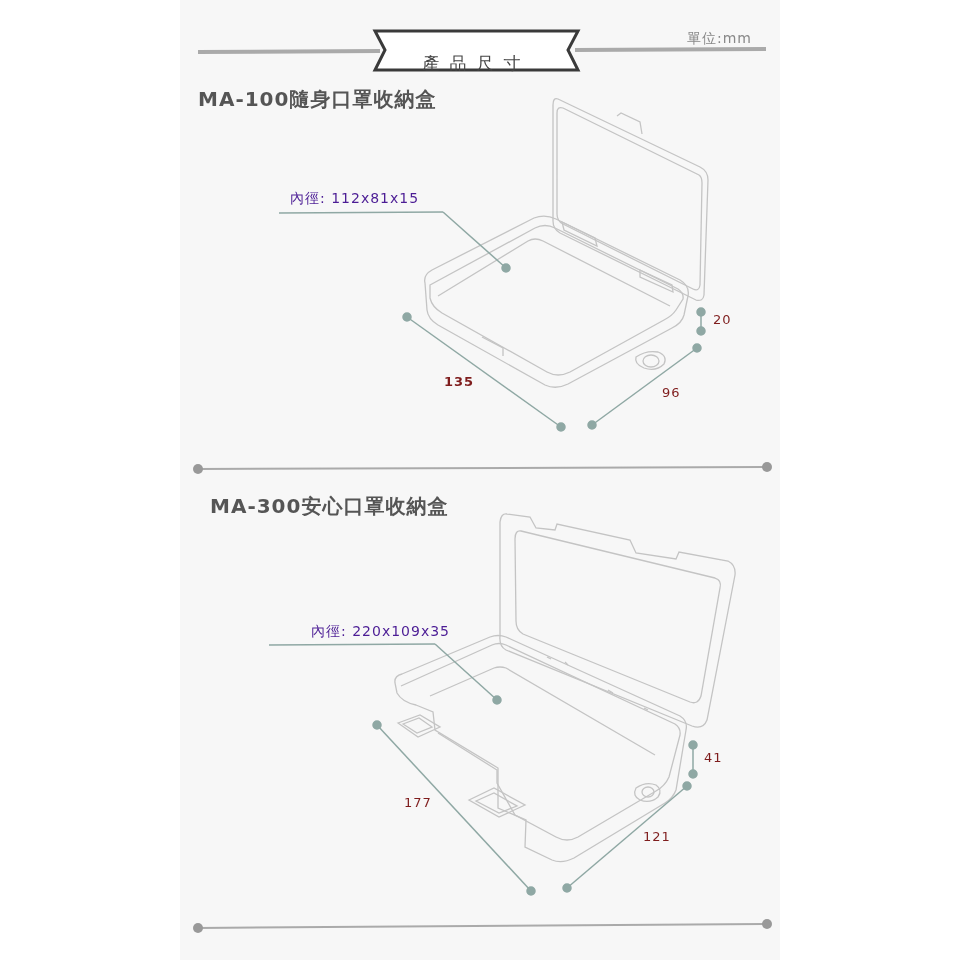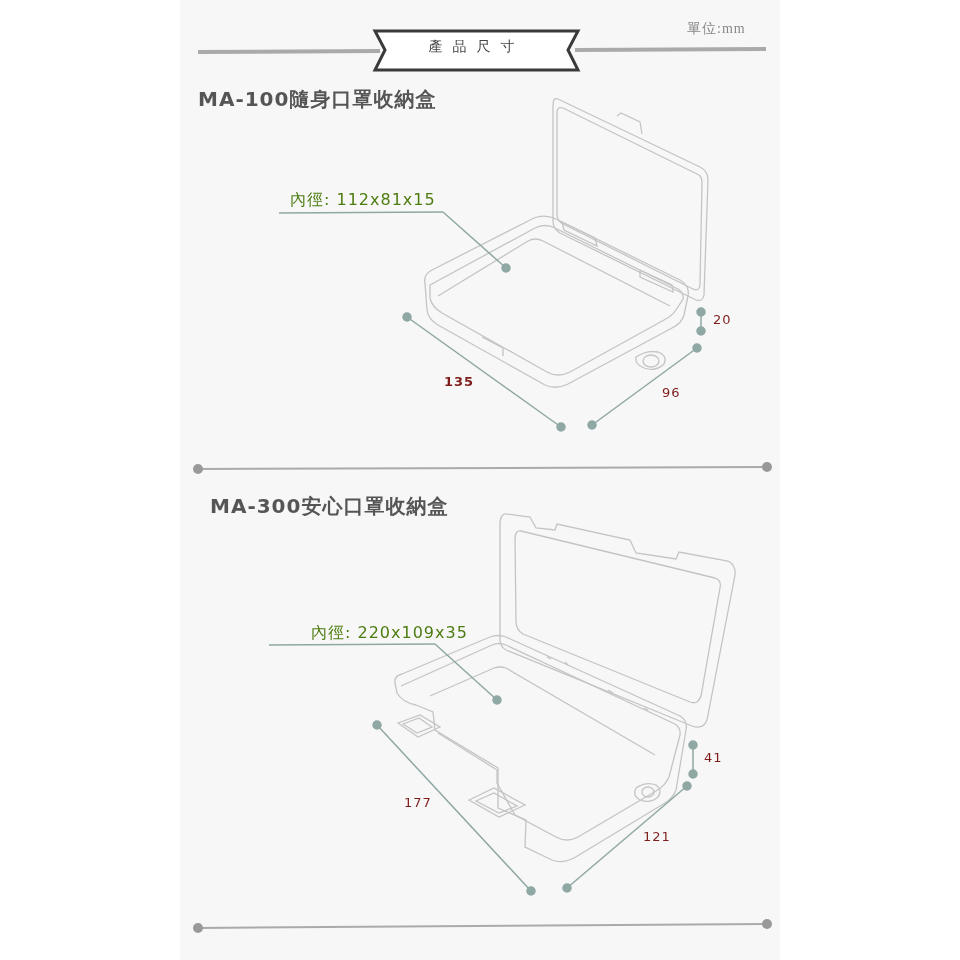--- a/index.html
+++ b/index.html
@@ -1,22 +1,22 @@
 <!DOCTYPE html>
 <html><head>
 <meta charset="utf-8">
 <style>
   html,body{margin:0;padding:0;background:#ffffff;}
   body{width:960px;height:960px;position:relative;overflow:hidden;font-family:"DejaVu Sans","Liberation Sans",sans-serif;}
   .panel{position:absolute;left:180px;top:0;width:600px;height:960px;background:#f7f7f7;}
   .abs{position:absolute;}
-  .unit{left:687px;top:20px;font-size:14px;color:#888;letter-spacing:1px;font-family:Liberation Serif, serif;}
-  .banner-text{left:375px;top:27px;width:203px;height:22px;line-height:38px;text-align:center;font-size:14px;color:#444;letter-spacing:10px;}
+  .unit{left:687px;top:30px;font-size:14px;color:#888;letter-spacing:1px;}
+  .banner-text{left:375px;top:44px;width:203px;height:22px;line-height:38px;text-align:center;font-size:17px;color:#444;letter-spacing:10px;}
   .prod-title{font-size:20px;font-weight:bold;color:#555;letter-spacing:1px;}
-  .inner-label{font-size:16px;color:#4d7c0f;letter-spacing:1px;}
+  .inner-label{font-size:14px;color:#4c1d95;letter-spacing:1px;}
   .dim{font-size:13px;color:#7f1d1d;letter-spacing:1px;}
   svg.full{position:absolute;left:0;top:0;}
 </style>
 </head>
 <body>
 
 <div class="panel"></div>
 
 <svg class="full" width="960" height="960" viewBox="0 0 960 960">
 

